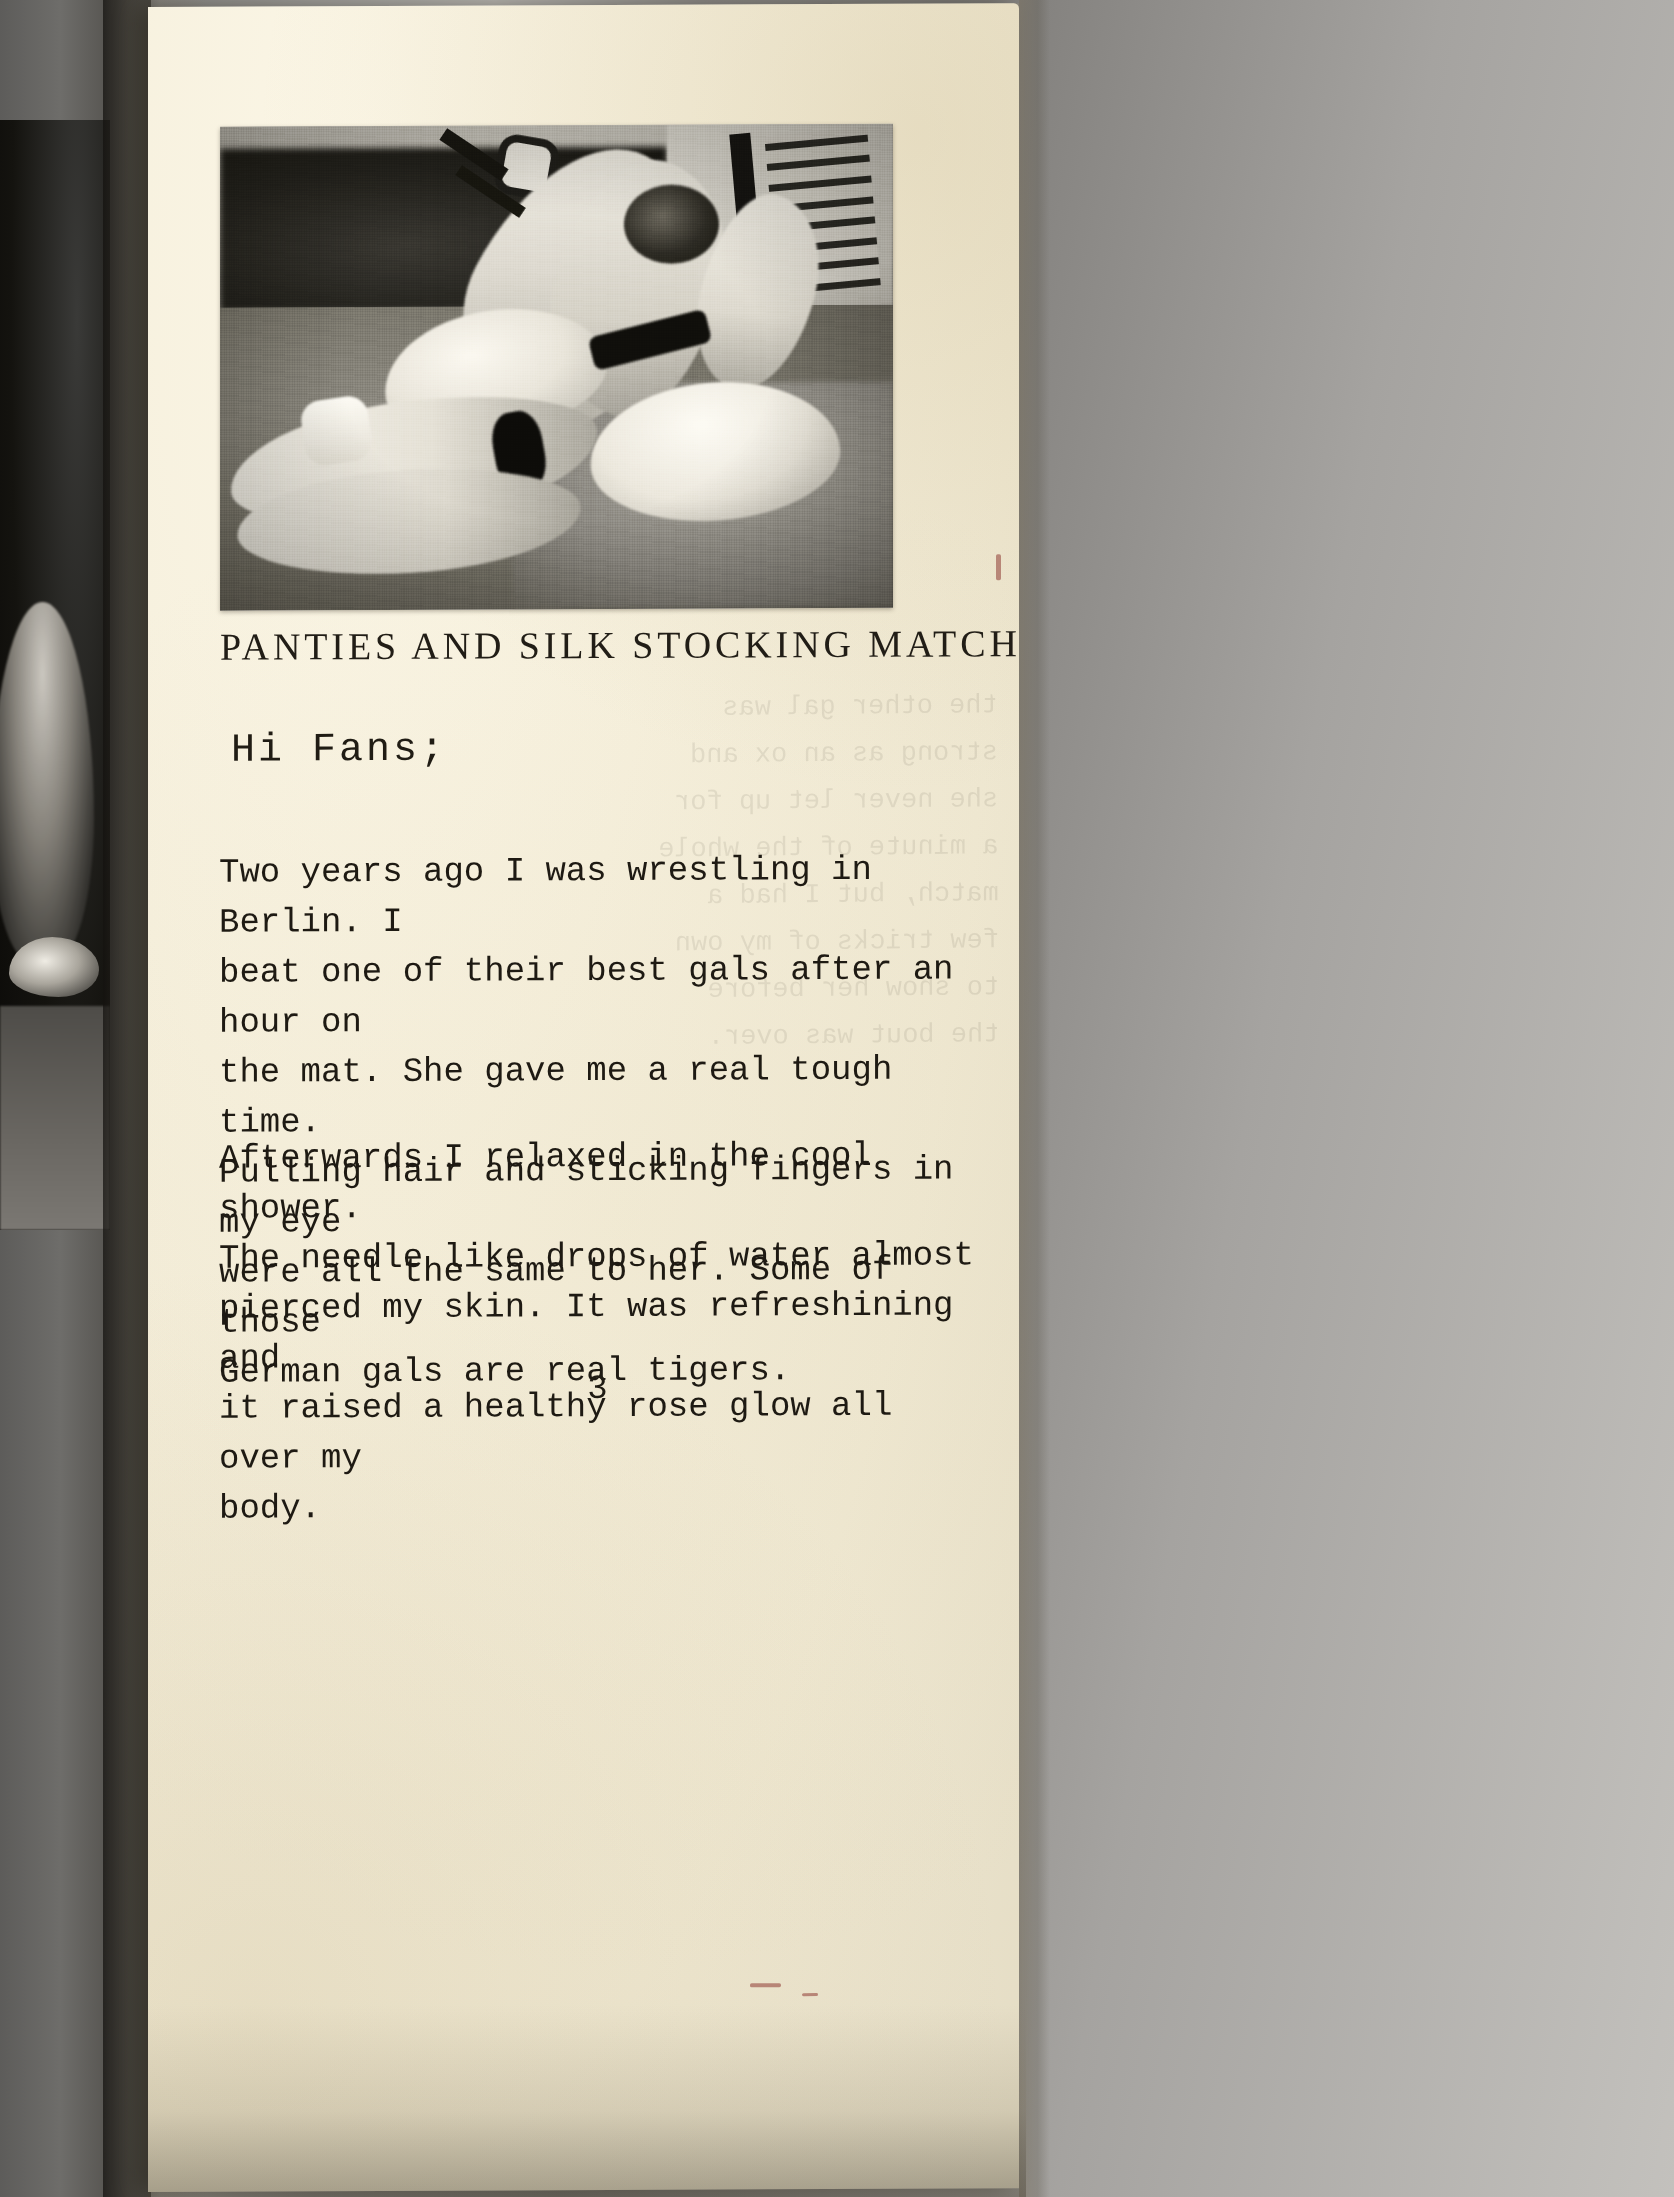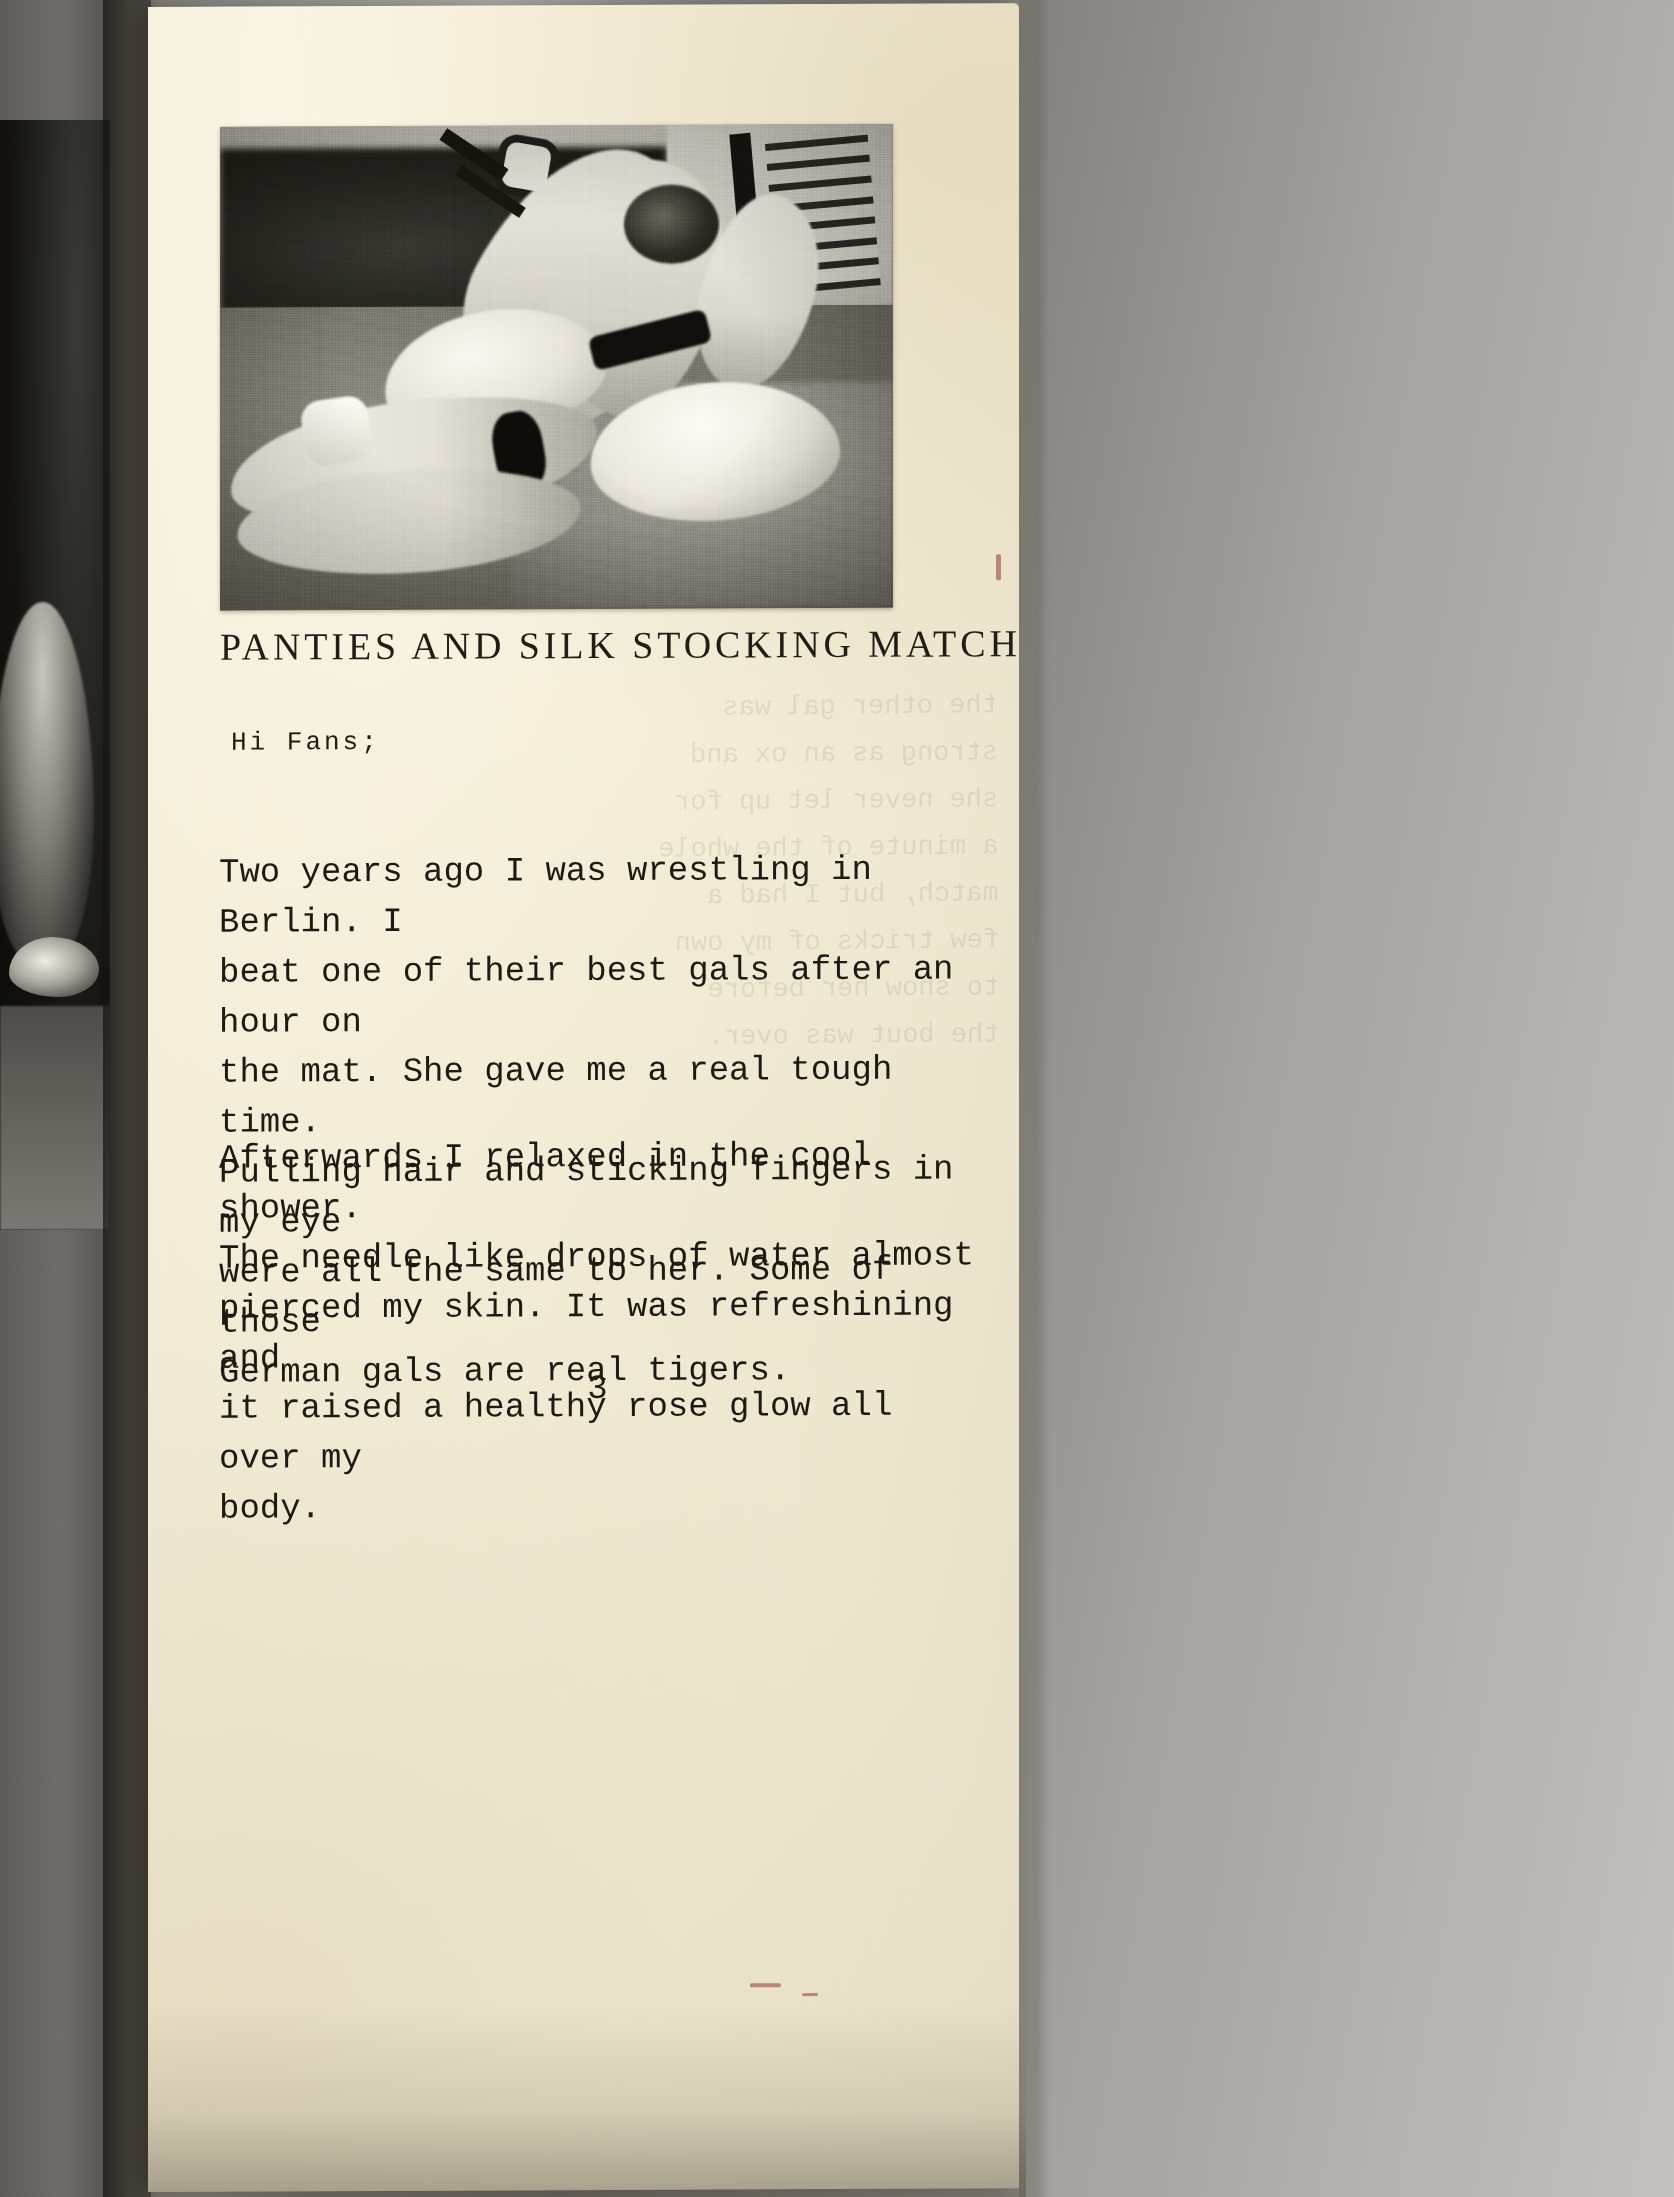--- a/index.html
+++ b/index.html
@@ -294,21 +294,21 @@
     font-family: "Liberation Serif", serif;
     font-size: 38px;
     letter-spacing: 3.9px;
     color: #211d16;
     white-space: nowrap;
   }
   .salutation {
     position: absolute;
     left: 83px; top: 721px;
     font-family: "Liberation Mono", monospace;
-    font-size: 26px;
+    font-size: 40px;
     letter-spacing: 3px;
     color: #201c14;
   }
   .body-text {
     position: absolute;
     left: 71px;
     width: 757px;
     font-family: "Liberation Mono", monospace;
     font-size: 34px;
     line-height: 50px;

